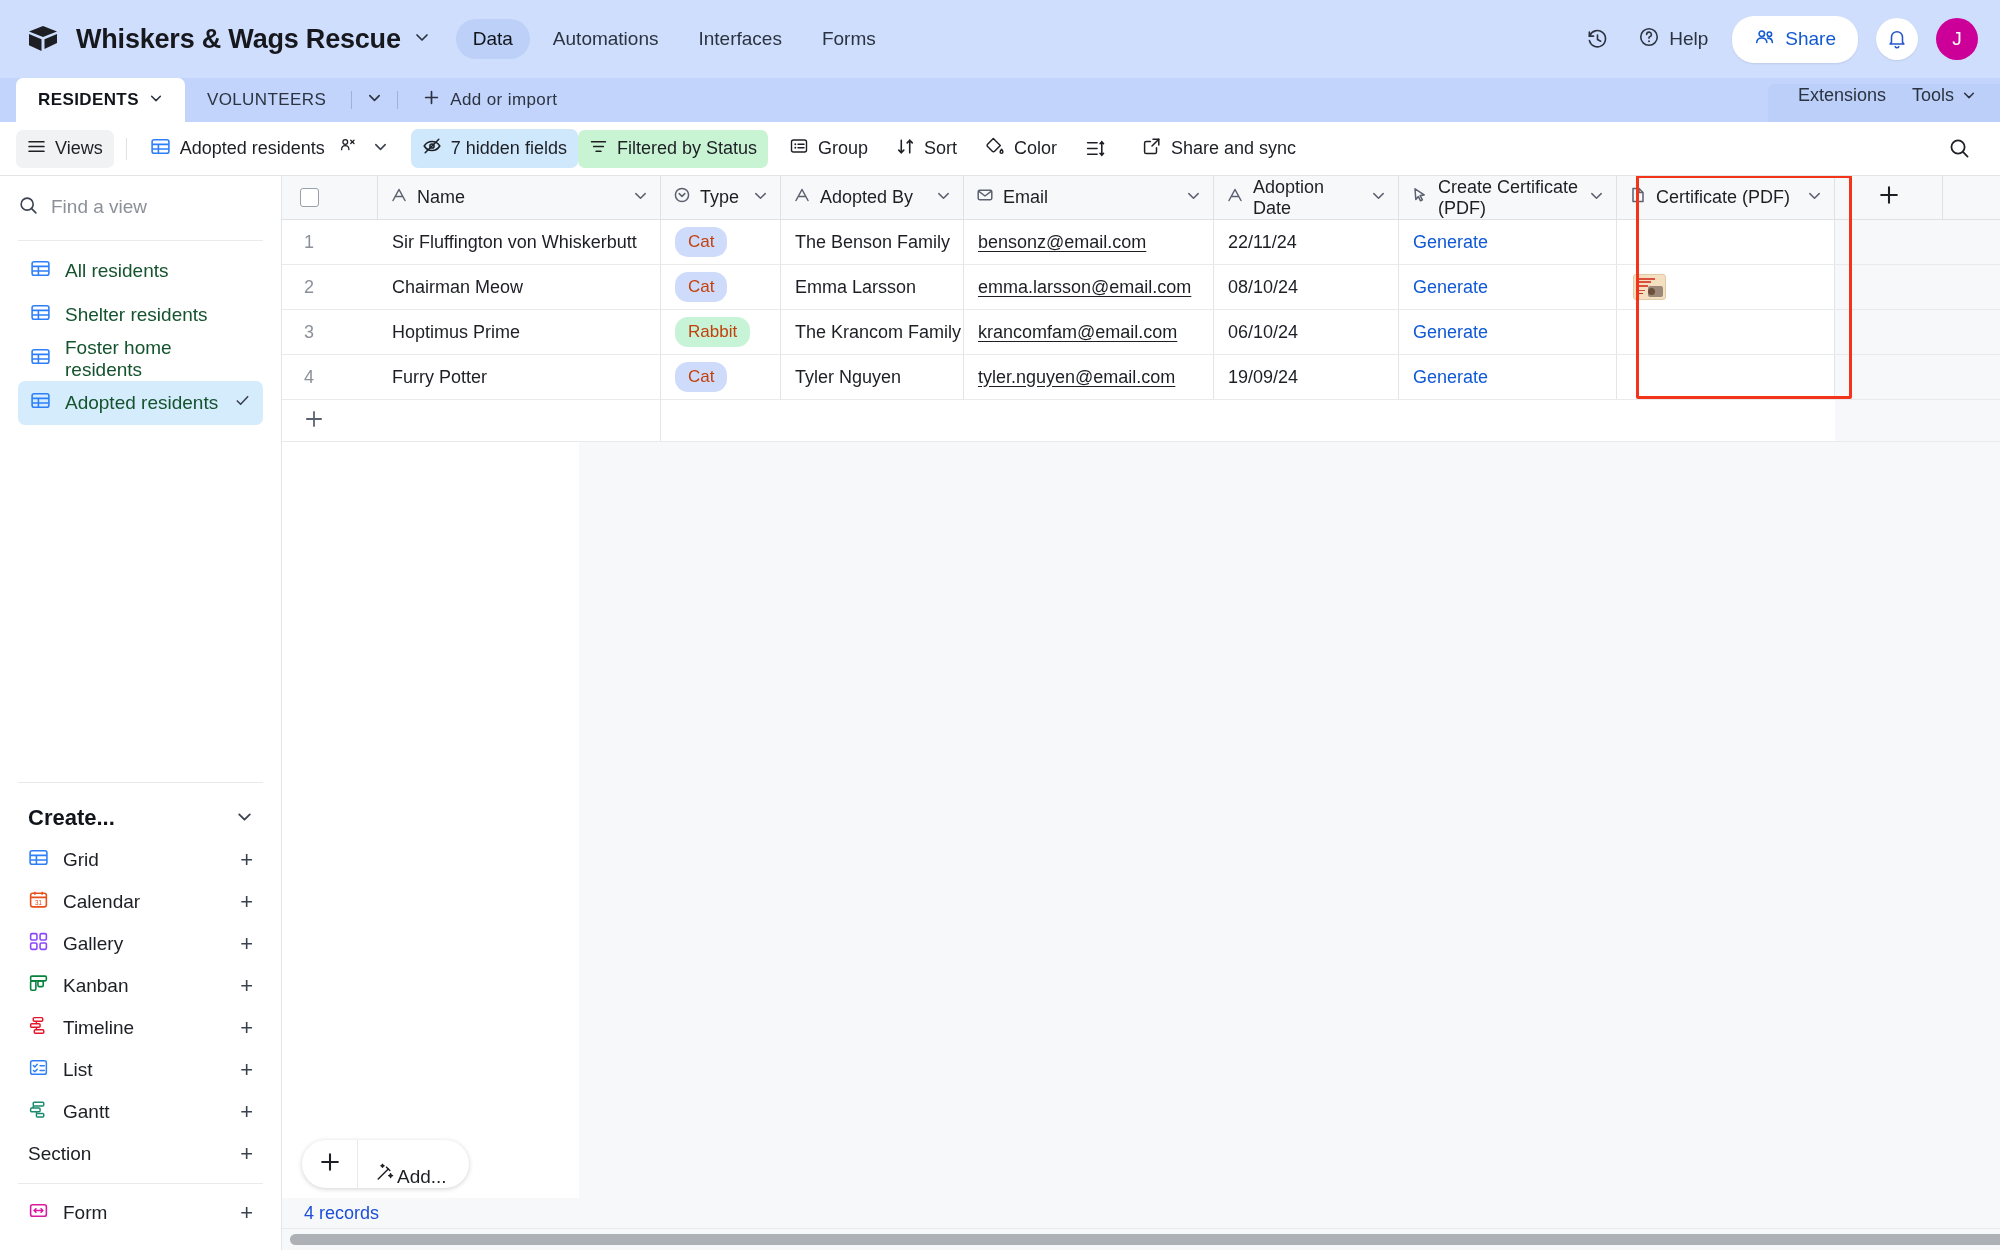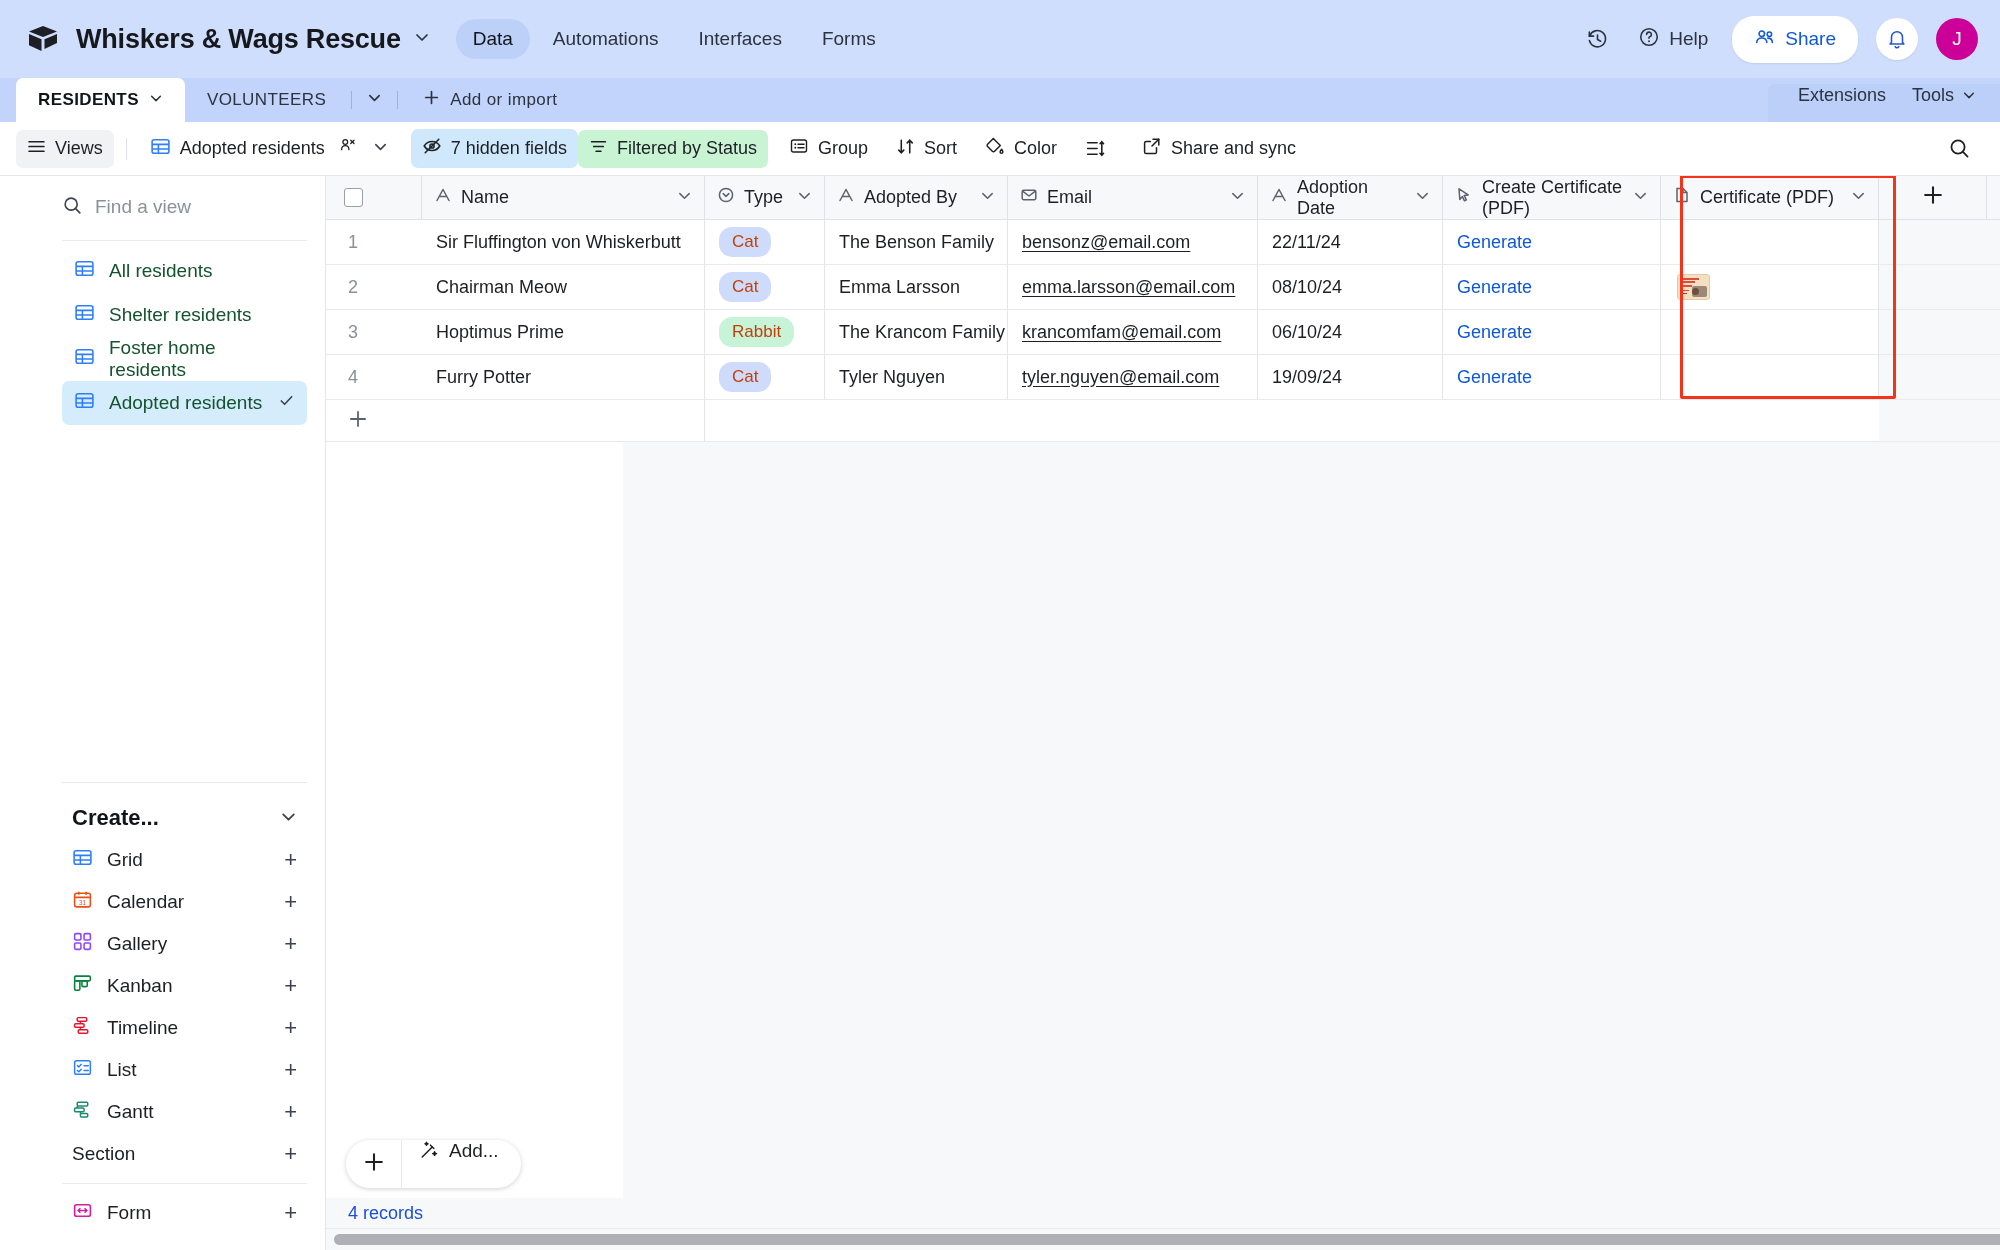--- a/index.html
+++ b/index.html
@@ -103,21 +103,20 @@
   .toolbar .spacer { flex: 1; }
 
   
   .body { flex: 1; display: flex; min-height: 0; }
 
   
   .sidebar {
     width: 282px; flex: 0 0 282px; background: #fff;
     border-right: 1px solid #e3e5e8; display: flex; flex-direction: column;
     padding: 0 18px;
-    margin-left: 44px;
   }
   .find-row { display: flex; align-items: center; height: 62px; gap: 12px; }
   .find-input {
     flex: 1; border: none; outline: none; font-size: 19px; color: #1d1f25;
     font-family: "Liberation Sans", sans-serif; background: transparent;
   }
   .find-input::placeholder { color: #8b9099; }
   .hr { height: 1px; background: #e8eaec; margin: 2px 0 8px; }
   .view-item {
     display: flex; align-items: center; gap: 14px; height: 44px;
@@ -218,21 +217,21 @@
   .addrec-pill {
     position: absolute; left: 20px; bottom: 62px;
     display: flex; align-items: center; height: 48px;
     background: #fff; border-radius: 24px; box-shadow: 0 1px 5px rgba(0,0,0,.18);
   }
   .addrec-pill .p1 {
     width: 56px; height: 100%; display: flex; align-items: center; justify-content: center;
     font-size: 25px; color: #1d1f25; cursor: pointer; border-right: 1px solid #e8eaec;
   }
   .addrec-pill .p2 {
-    display: flex; align-items: flex-start; gap: 10px; padding: 0 22px 0 16px;
+    display: flex; align-items: flex-end; gap: 2px; padding: 0 22px 0 16px;
     font-size: 19px; color: #1d1f25; cursor: pointer; height: 100%;
   }
   .records-bar {
     position: absolute; left: 0; right: 0; bottom: 22px; height: 30px;
     display: flex; align-items: center; padding-left: 22px;
     font-size: 18px; color: #1d4ed8; background: #f7f8f9;
   }
   .scrollbar {
     position: absolute; left: 0; right: 0; bottom: 0; height: 22px;
     background: #f7f8f9; border-top: 1px solid #e8eaec;

